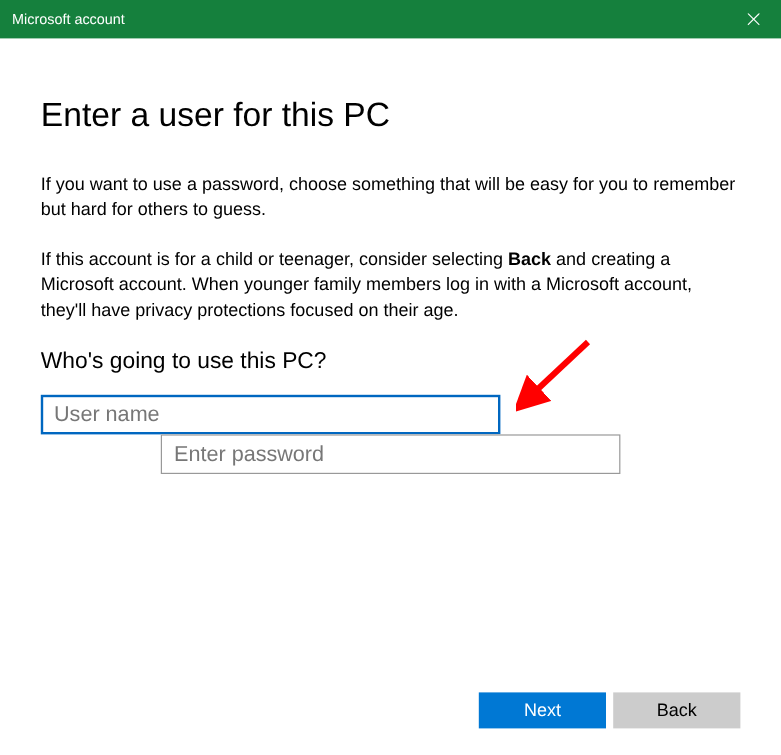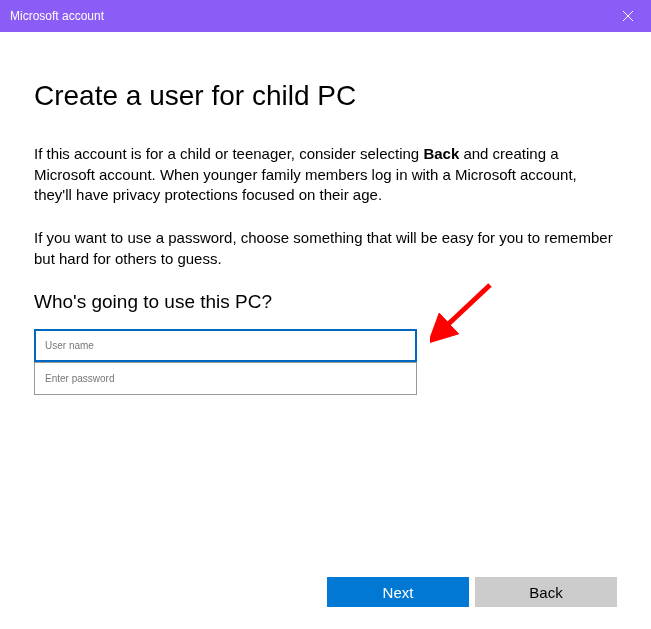--- a/index.html
+++ b/index.html
@@ -9,21 +9,21 @@
     }
     body {
       font-family: "Segoe UI", Tahoma, sans-serif;
       background: #fff;
       width: 651px;
       height: 629px;
       overflow: hidden;
       position: relative;
     }
     .titlebar {
-      background: #8b5cf6;
+      background: #15803d;
       color: #fff;
       height: 32px;
       display: flex;
       align-items: center;
       justify-content: space-between;
       padding: 0 0 0 10px;
       font-size: 12px;
     }
     .titlebar-title {
       font-weight: 400;
@@ -67,47 +67,48 @@
     .label2 {
       font-size: 15px;
       color: #000;
       margin-top: 14px;
       margin-bottom: 16px;
     }
     .field-group {
       display: flex;
       flex-direction: column;
       gap: 8px;
+      align-items: center;
     }
     input[type="text"], input[type="password"] {
       width: 383px;
       height: 33px;
       padding: 0 10px;
-      font-size: 10px;
+      font-size: 18px;
       font-family: inherit;
       border: 1px solid #999;
       outline: none;
       color: #333;
     }
     input::placeholder {
       color: #777;
     }
     input.focused {
       border: 2px solid #0067c0;
       padding: 0 9px;
     }
     .footer {
       position: absolute;
       bottom: 22px;
       right: 34px;
       display: flex;
       gap: 6px;
     }
     .btn {
-      width: 142px;
+      width: 106px;
       height: 30px;
       font-size: 15px;
       font-family: inherit;
       border: none;
       cursor: pointer;
     }
     .btn-primary {
       background: #0078d4;
       color: #fff;
     }
@@ -129,27 +130,27 @@
   <span class="titlebar-title">Microsoft account</span>
   <div class="close-btn">
     <svg viewBox="0 0 10 10">
       <line x1="0" y1="0" x2="10" y2="10" stroke="#fff" stroke-width="1"></line>
       <line x1="10" y1="0" x2="0" y2="10" stroke="#fff" stroke-width="1"></line>
     </svg>
   </div>
 </div>
 
 <div class="content">
-  <h1 class="page-title">Create a user for child PC</h1>
+  <h1 class="page-title">Enter a user for this PC</h1>
+
+  <p class="para">If you want to use a password, choose something that will be easy for you to remember but hard for others to guess.</p>
 
   <p class="para">
     <span>If this account is for a child or teenager, consider selecting </span><b>Back</b><span> and creating a Microsoft account. When younger family members log in with a Microsoft account, they'll have privacy protections focused on their age.</span>
   </p>
-
-  <p class="para">If you want to use a password, choose something that will be easy for you to remember but hard for others to guess.</p>
 
   <div class="label">Who's going to use this PC?</div>
 
   <input type="text" class="focused" placeholder="User name" style="">
 
 
   <div class="field-group">
     <input type="password" placeholder="Enter password" style="">
   </div>
 </div>

